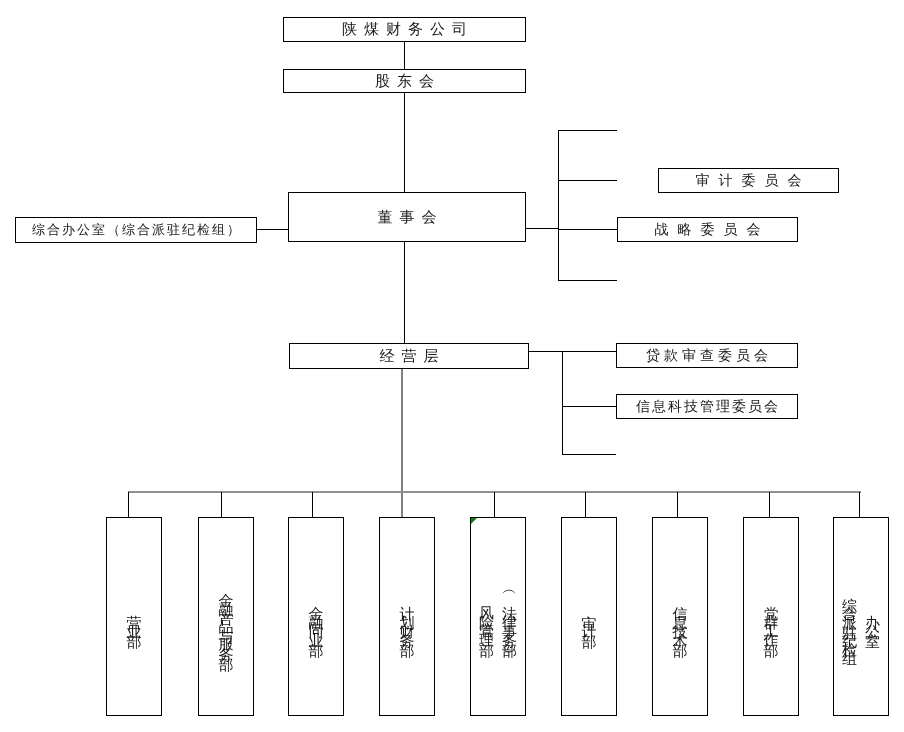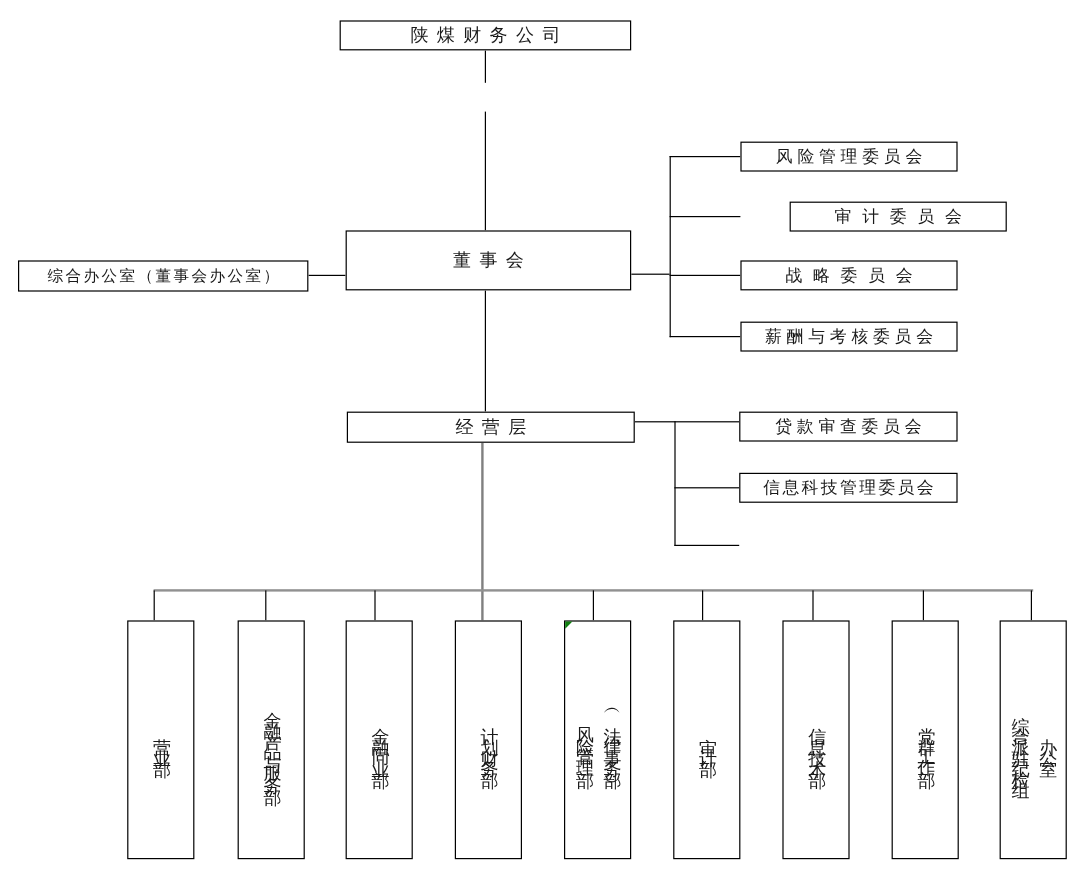--- a/index.html
+++ b/index.html
@@ -60,29 +60,28 @@
   <div class="vline" style="left:221px;top:492px;height:25px;"></div>
   <div class="vline" style="left:312px;top:492px;height:25px;"></div>
   <div class="vline" style="left:494px;top:492px;height:25px;"></div>
   <div class="vline" style="left:585px;top:492px;height:25px;"></div>
   <div class="vline" style="left:677px;top:492px;height:25px;"></div>
   <div class="vline" style="left:769px;top:492px;height:25px;"></div>
   <div class="vline" style="left:859px;top:492px;height:25px;"></div>
 
   <div class="box lvl" style="left:283px;top:17px;width:243px;height:25px;">陕煤财务公司</div>
 
+  <div class="box lvl" style="left:283px;top:69px;width:243px;height:24px;">股东会</div>
 
   <div class="box lvl" style="left:288px;top:192px;width:238px;height:50px;">董事会</div>
 
-  <div class="box office" style="left:15px;top:217px;width:242px;height:26px;">综合办公室（董事会办公室）</div>
+  <div class="box office" style="left:15px;top:217px;width:242px;height:26px;">综合办公室（综合派驻纪检组）</div>
 
-  <div class="box cbox" style="left:617px;top:118px;width:181px;height:25px;">风险管理委员会</div>
   <div class="box cbox wide" style="left:617px;top:168px;width:181px;height:25px;margin-left:41px;">审计委员会</div>
   <div class="box cbox wide" style="left:617px;top:217px;width:181px;height:25px;">战略委员会</div>
-  <div class="box cbox" style="left:617px;top:268px;width:181px;height:25px;">薪酬与考核委员会</div>
 
   <div class="box lvl" style="left:289px;top:343px;width:240px;height:26px;font-family:Liberation Mono, monospace;">经营层</div>
 
   <div class="box cbox tight" style="left:616px;top:394px;width:182px;height:25px;">信息科技管理委员会</div>
   <div class="box cbox" style="left:616px;top:343px;width:182px;height:25px;">贷款审查委员会</div>
 
   <div class="dept" style="left:106px;">
     <span class="vcol">营业部</span>
   </div>
   <div class="dept" style="left:198px;">

